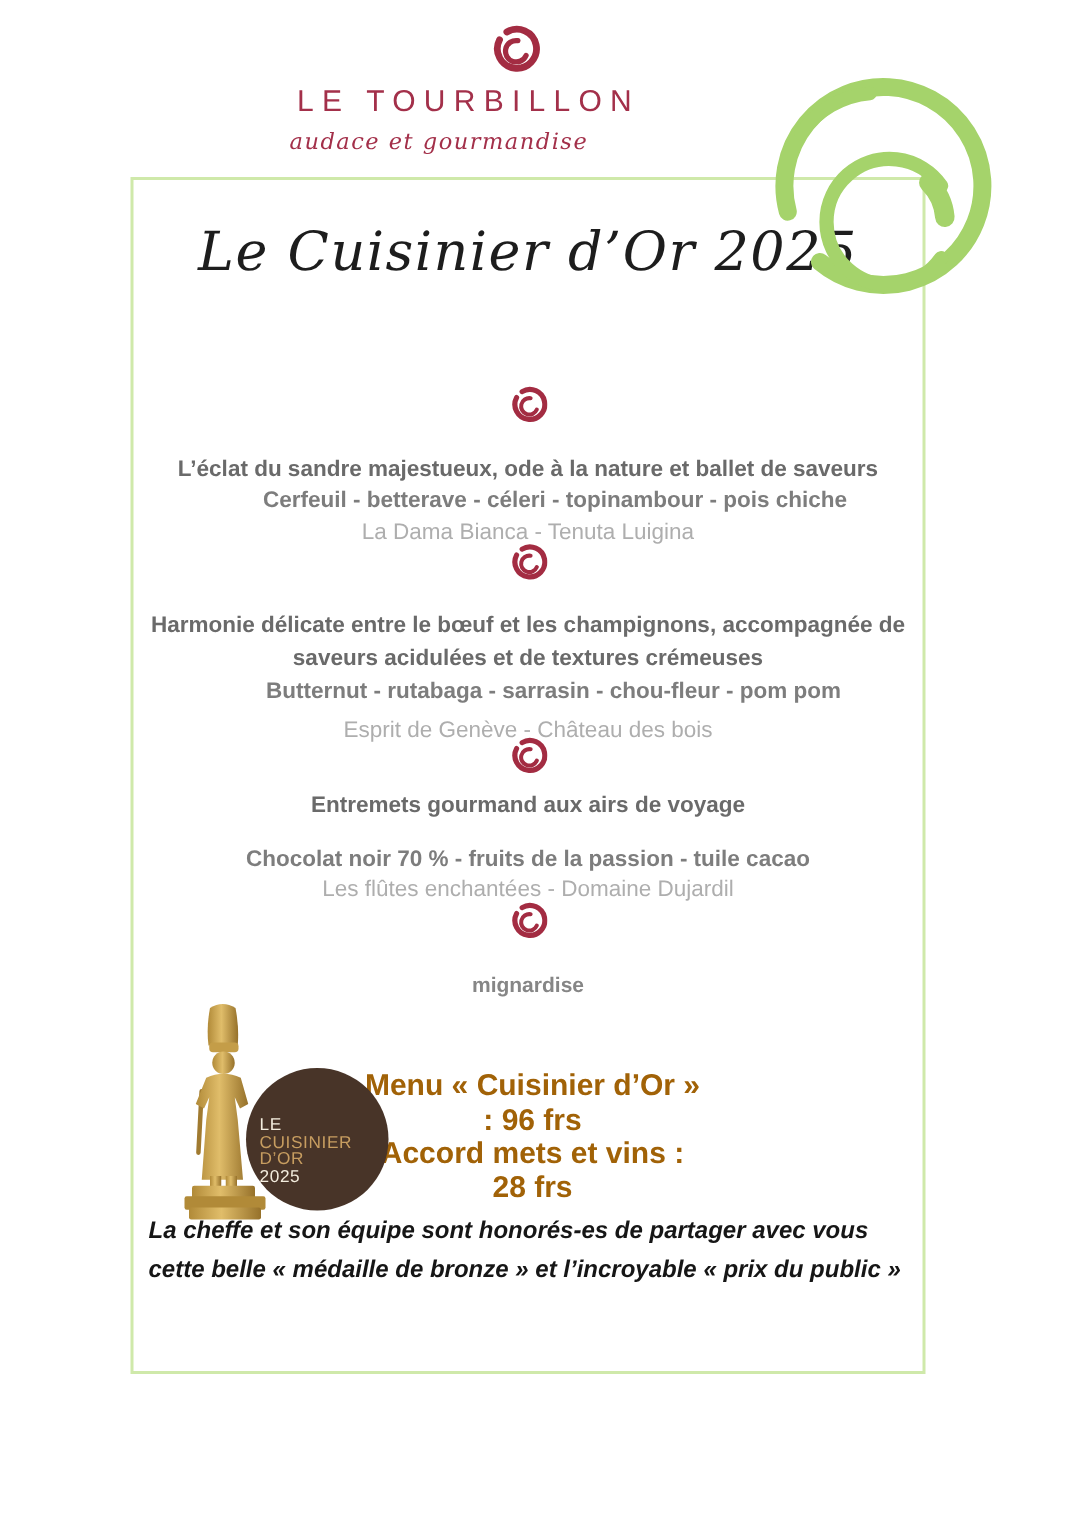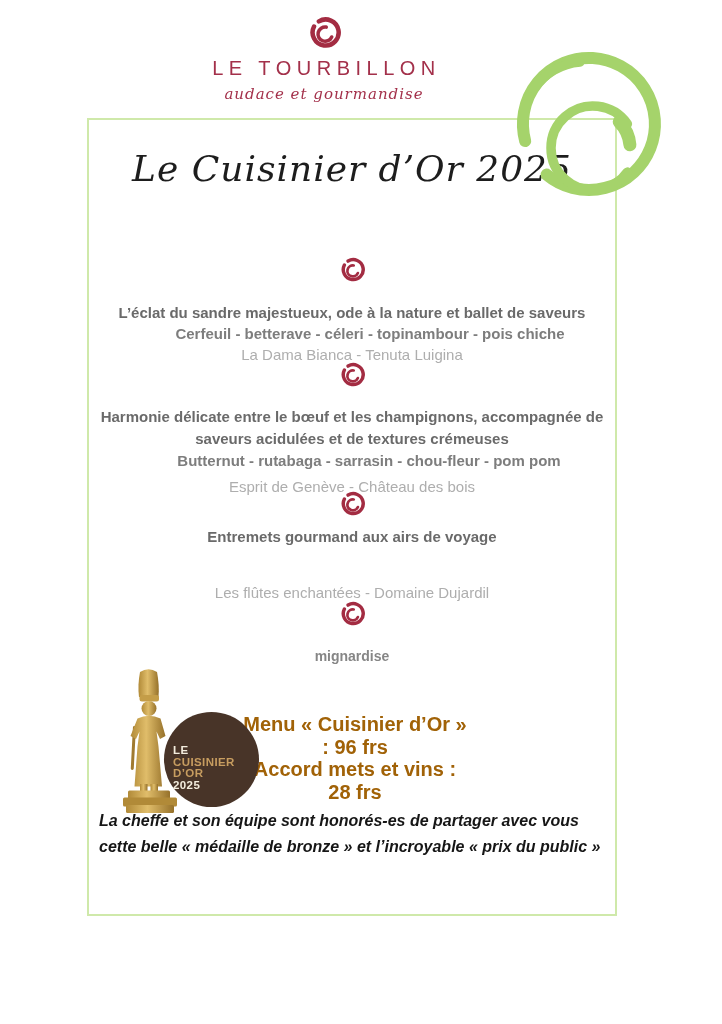--- a/index.html
+++ b/index.html
@@ -2,21 +2,21 @@
 <html><head>
 <meta charset="utf-8">
 <style>
   * { margin:0; padding:0; box-sizing:border-box; }
   body { background:#ffffff; }
   .page {
     position:relative; width:722px; height:1024px; background:#ffffff;
     font-family:"Liberation Sans", sans-serif; overflow:hidden;
   }
   
-  .logo-block { position:absolute; left:174px; top:16px; width:300px; text-align:center; }
+  .logo-block { position:absolute; left:193px; top:16px; width:300px; }
   .logo-swirl { display:block; margin:0 auto; }
   .brand-name {
     margin-top:7px; font-size:20px; font-weight:500; letter-spacing:5.5px;
     color:#a3304a; padding-left:5px;
   }
   .brand-tagline {
     margin-top:5px; font-family:"DejaVu Serif", serif; font-style:italic;
     font-size:15px; color:#a3304a; letter-spacing:1px;
   }
   
@@ -36,21 +36,21 @@
   .course-ing   { font-size:15px; font-weight:700; color:#7d7d7d; }
   .course-wine  { font-size:15px; font-weight:400; color:#aeaeae; }
   .swirl-sep { position:absolute; left:339px; width:26px; height:26px; z-index:2; }
   
   .statue { position:absolute; left:116px; top:666px; z-index:2; }
   .badge {
     position:absolute; left:164px; top:712px; width:95px; height:95px;
     border-radius:50%; background:#483428; z-index:3;
     padding:33px 0 0 9px; line-height:11.5px;
   }
-  .badge div { font-size:11.5px; font-weight:700; letter-spacing:0.4px; }
+  .badge div { font-size:11.5px; font-weight:400; letter-spacing:0.4px; }
   .badge-cream { color:#f3ecdd; }
   .badge-gold  { color:#c79d60; }
   .prices { position:absolute; left:240px; top:713px; width:230px; text-align:center; z-index:2; }
   .prices div { font-size:20px; font-weight:700; color:#a16207; line-height:22.5px; }
   .note {
     position:absolute; left:99px; top:808px; width:512px; z-index:4;
     font-style:italic; font-size:16px; font-weight:600; color:#161616; line-height:1.62;
   }
   .note .heavy { font-weight:800; }
 </style>
@@ -94,20 +94,21 @@
 
   <div class="center-line course-title" style="top:406px;">Harmonie délicate entre le bœuf et les champignons, accompagnée de saveurs acidulées et de textures crémeuses</div>
   <div class="center-line course-ing" style="top:452px;padding-left:34px;">Butternut - rutabaga - sarrasin - chou-fleur - pom pom</div>
   <div class="center-line course-wine" style="top:478px;">Esprit de Genève - Château des bois</div>
   <svg class="swirl-sep" style="top:491px;" viewBox="0 0 30 30">
     <path d="M10.5 4.7 A11.5 11.5 0 1 1 6.2 9.3" fill="none" stroke="#a32c42" stroke-width="4" stroke-linecap="round"></path>
     <path d="M17 9.8 A6.3 6.3 0 1 0 21.8 18.5" fill="none" stroke="#a32c42" stroke-width="3.1" stroke-linecap="round"></path>
   </svg>
 
   <div class="center-line course-title" style="top:526px;">Entremets gourmand aux airs de voyage</div>
+  <div class="center-line course-ing" style="top:564px;">Chocolat noir 70 % - fruits de la passion - tuile cacao</div>
   <div class="center-line course-wine" style="top:584px;">Les flûtes enchantées - Domaine Dujardil</div>
   <svg class="swirl-sep" style="top:601px;" viewBox="0 0 30 30">
     <path d="M10.5 4.7 A11.5 11.5 0 1 1 6.2 9.3" fill="none" stroke="#a32c42" stroke-width="4" stroke-linecap="round"></path>
     <path d="M17 9.8 A6.3 6.3 0 1 0 21.8 18.5" fill="none" stroke="#a32c42" stroke-width="3.1" stroke-linecap="round"></path>
   </svg>
 
   <div class="center-line label-gray" style="top:648px;">mignardise</div>
 
   <svg class="statue" width="70" height="152" viewBox="0 0 70 152">
     <defs>

